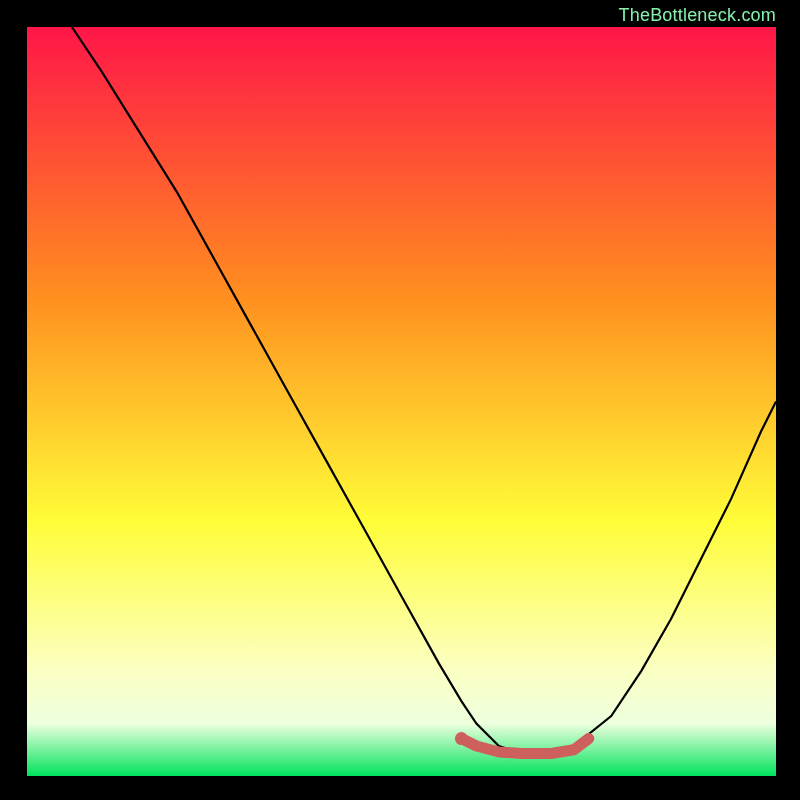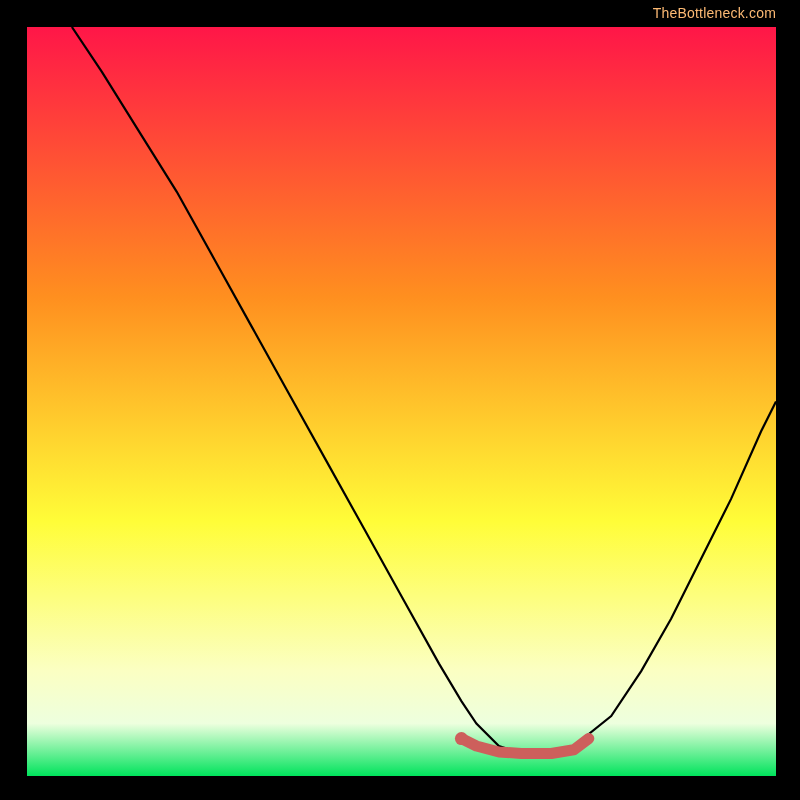--- a/index.html
+++ b/index.html
@@ -22,22 +22,22 @@
     left: 0; top: 0; width: 100%; height: 100%;
   }
   .curves {
     position: absolute;
     left: 0; top: 0; width: 100%; height: 100%;
   }
   .watermark {
     position: absolute;
     top: 5px;
     right: 24px;
-    color: #fdba74;
-    font-size: 14px;
+    color: #86efac;
+    font-size: 18px;
     font-weight: 500;
     letter-spacing: 0.2px;
   }
 </style>
 </head>
 <body>
 
 <div class="frame">
   <div class="watermark">TheBottleneck.com</div>
   <div class="plot">

